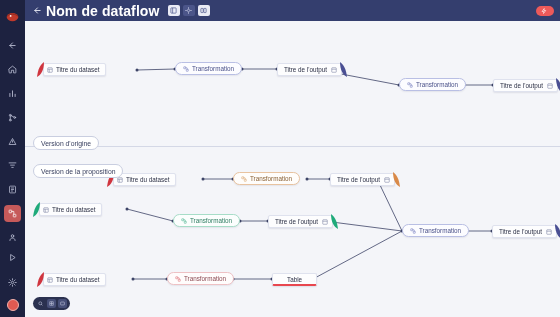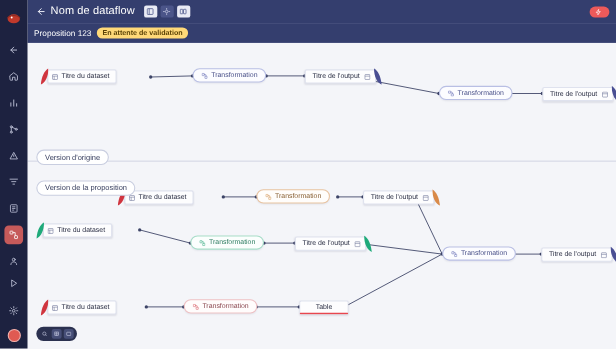--- a/index.html
+++ b/index.html
@@ -42,21 +42,21 @@
   .header {
     position:absolute; left:25px; top:0; width:535px; height:21px;
     background:#343e6e;
     display:flex; align-items:center; padding:0 6px;
     z-index:30;
   }
   .hdr-back {
     width:12px; height:12px; display:flex; align-items:center; justify-content:center;
     color:#e9ebf5; margin-right:3px;
   }
-  .hdr-title { color:#ffffff; font-size:10px; font-weight:400; letter-spacing:.1px; }
+  .hdr-title { color:#ffffff; font-size:14px; font-weight:700; letter-spacing:.1px; }
   .hdr-tools { display:flex; gap:3px; margin-left:8px; }
   .hdr-btn {
     width:12px; height:11px; border-radius:2px; background:#e9ebf5;
     display:flex; align-items:center; justify-content:center;
     color:#4a5489;
   }
   .hdr-btn.dim { background:#4b5589; color:#c7cbe4; }
   .hdr-spacer { flex:1; }
   .cta {
     display:flex; align-items:center; gap:3px;
@@ -296,24 +296,20 @@
     <div class="hdr-spacer"></div>
     <div class="cta">
       <span>
         <svg width="6" height="6" viewBox="0 0 24 24" fill="none" stroke="#fff" stroke-width="2.4" stroke-linejoin="round">
             <path d="M13 2L4 14h7l-1 8 9-12h-7z"></path>
           </svg>
       </span>
     </div>
   </div>
 
-  <div class="subbar">
-    <span class="prop-name">Proposition 123</span>
-    <span class="badge">En attente de validation</span>
-  </div>
 
   <div class="canvas">
 
     <div class="divider" style="top:107px;"></div>
 
     <svg class="edges">
       <g stroke="#3d4467" stroke-width="0.8" fill="none">
 
         <path d="M112,31 L150,30"></path>
         <path d="M217,30 L252,30"></path>

